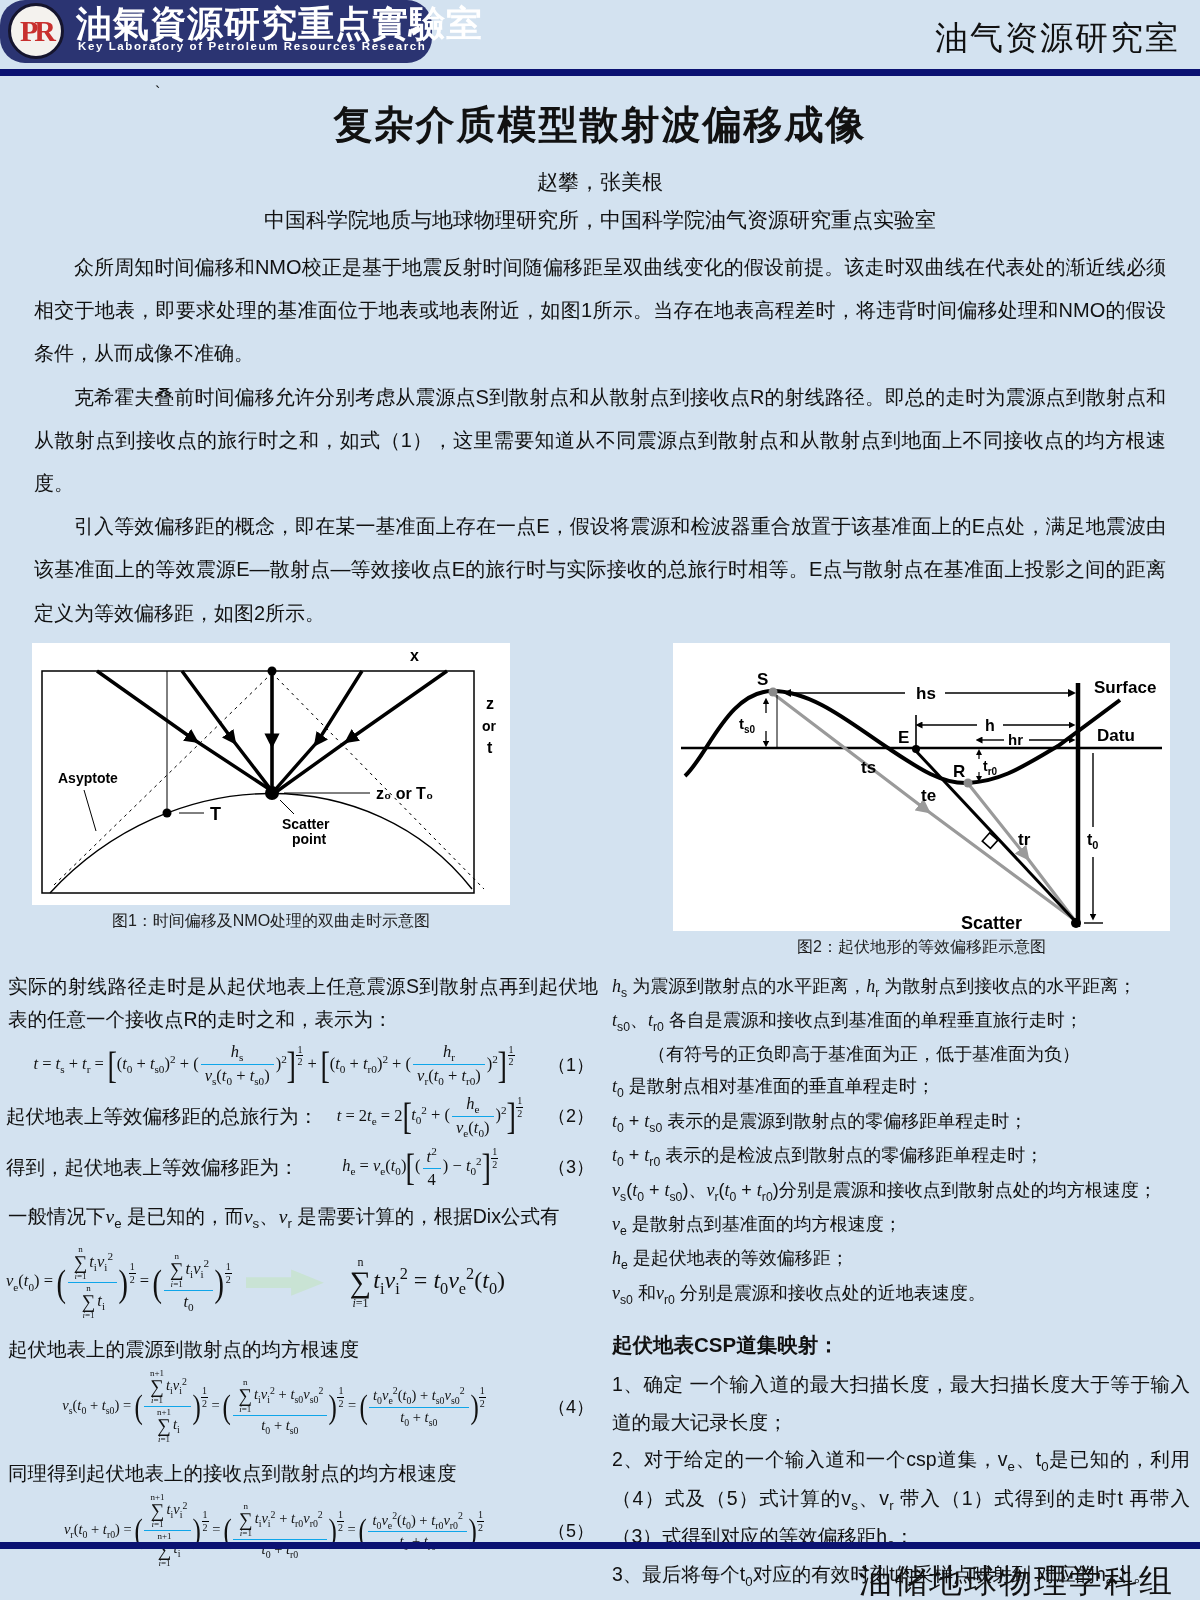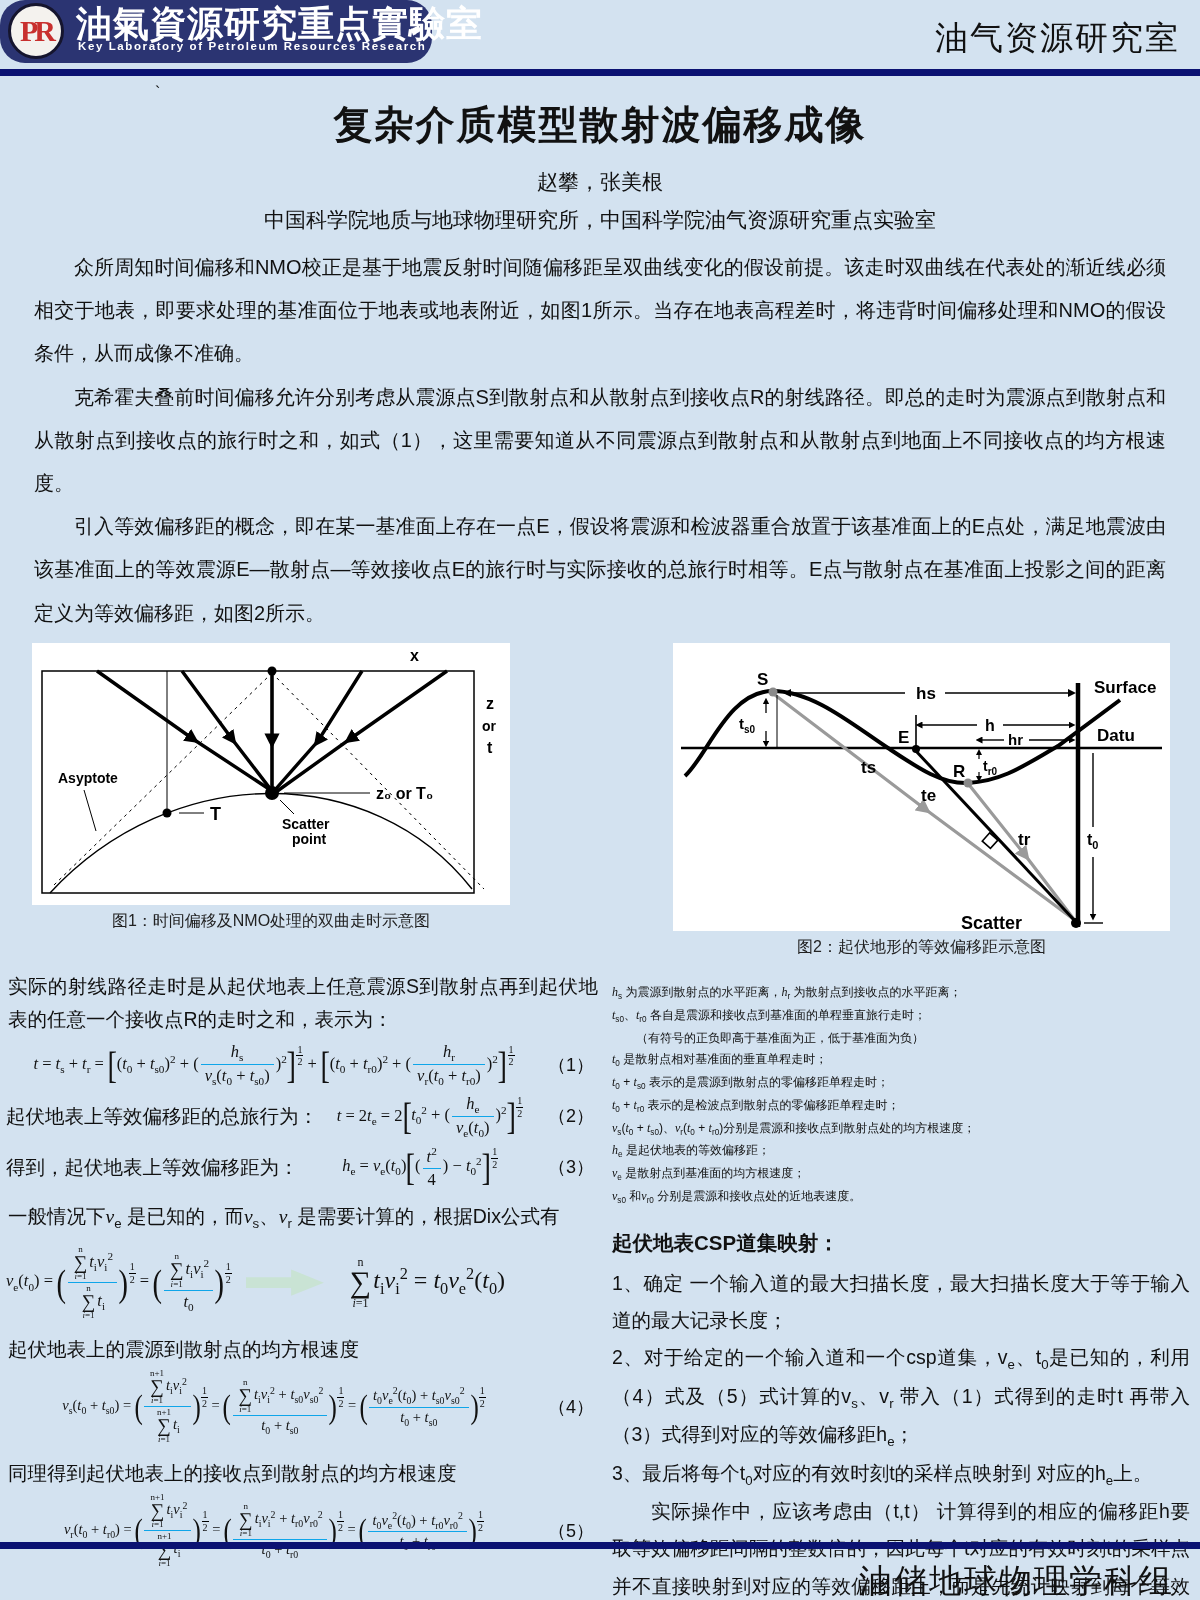--- a/index.html
+++ b/index.html
@@ -64,21 +64,21 @@
   .dixrow{display:flex;align-items:center;margin:10px 0 8px 0;}
   .dixrow .lhs{flex:none;}
   .dixrow .rhs{font-size:24px;margin-left:18px;}
   .arrow-block{
     flex:none;width:78px;height:30px;margin:0 6px 0 14px;
     background:#c9e3d4;
     clip-path:polygon(0 32%,58% 32%,58% 6%,100% 50%,58% 94%,58% 68%,0 68%);
   }
   .rms-label{font-size:19.5px;margin:16px 2px 2px 2px;}
   
-  .defs{font-size:12px;line-height:1.78;margin-top:14px;}
+  .defs{font-size:18px;line-height:1.78;margin-top:2px;}
   .defs div{white-space:normal;}
   .defs .indent{padding-left:2em;}
   .csp{margin-top:14px;font-size:19.5px;line-height:1.92;}
   .csp-h{font-weight:bold;font-size:20.5px;margin-bottom:2px;}
   .csp .note{text-indent:2em;text-align:justify;}
   .csp div{text-align:justify;}
   
   .footer{position:absolute;left:0;top:1542px;width:100%;}
   .bot-rule{height:7px;background:#0b1272;width:100%;}
   .group-name{text-align:right;font-size:33px;letter-spacing:2px;padding:10px 26px 0 0;}
@@ -353,22 +353,22 @@
 
   <div class="col-r">
     <div class="defs">
       <div><i>h</i><sub>s</sub> 为震源到散射点的水平距离，<i>h</i><sub>r</sub> 为散射点到接收点的水平距离；</div>
       <div><i>t</i><sub>s0</sub>、<i>t</i><sub>r0</sub> 各自是震源和接收点到基准面的单程垂直旅行走时；</div>
       <div class="indent">（有符号的正负即高于基准面为正，低于基准面为负）</div>
       <div><i>t</i><sub>0</sub> 是散射点相对基准面的垂直单程走时；</div>
       <div><i>t</i><sub>0</sub> + <i>t</i><sub>s0</sub> 表示的是震源到散射点的零偏移距单程走时；</div>
       <div><i>t</i><sub>0</sub> + <i>t</i><sub>r0</sub> 表示的是检波点到散射点的零偏移距单程走时；</div>
       <div><i>v</i><sub>s</sub>(<i>t</i><sub>0</sub> + <i>t</i><sub>s0</sub>)、<i>v</i><sub>r</sub>(<i>t</i><sub>0</sub> + <i>t</i><sub>r0</sub>)分别是震源和接收点到散射点处的均方根速度；</div>
+      <div><i>v</i><sub>e</sub> 是散射点到基准面的均方根速度；</div>
       <div><i>h</i><sub>e</sub> 是起伏地表的等效偏移距；</div>
-      <div><i>v</i><sub>e</sub> 是散射点到基准面的均方根速度；</div>
       <div><i>v</i><sub>s0</sub> 和<i>v</i><sub>r0</sub> 分别是震源和接收点处的近地表速度。</div>
     </div>
 
     <div class="csp">
       <div class="csp-h">起伏地表CSP道集映射：</div>
       <div>1、确定 一个输入道的最大扫描长度，最大扫描长度大于等于输入道的最大记录长度；</div>
       <div>2、对于给定的一个输入道和一个csp道集，v<sub>e</sub>、t<sub>0</sub>是已知的，利用（4）式及（5）式计算的v<sub>s</sub>、v<sub>r</sub> 带入（1）式得到的走时t 再带入（3）式得到对应的等效偏移距h<sub>e</sub>；</div>
       <div>3、最后将每个t<sub>0</sub>对应的有效时刻t的采样点映射到 对应的h<sub>e</sub>上。</div>
       <div class="note">实际操作中，应该考虑由（t,t） 计算得到的相应的偏移距h要取等效偏移距间隔的整数倍的，因此每个t对应的有效时刻t的采样点并不直接映射到对应的等效偏移距上，而是先统计映射到每个等效偏移距上的时间 的范围，然后将每个范围内的样点连续映射到对应的等效偏移距上。</div>
     </div>

